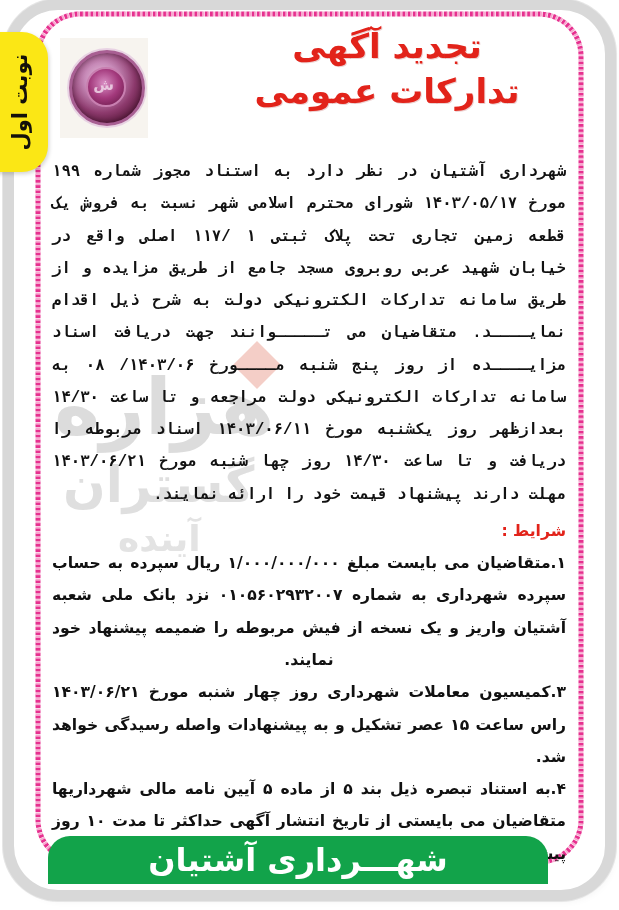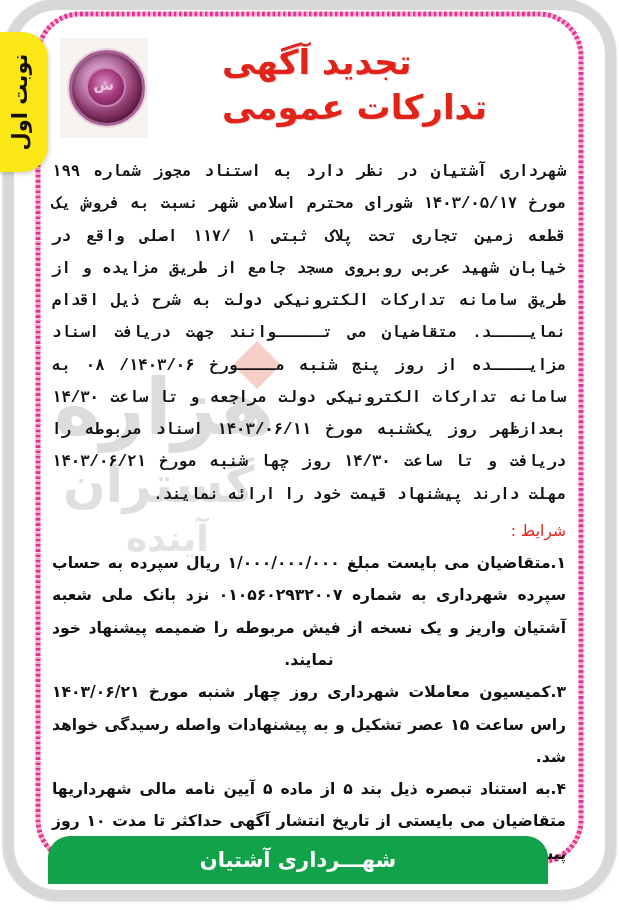--- a/index.html
+++ b/index.html
@@ -88,23 +88,23 @@
   }
 
   
   .header-row {
     position: relative;
     height: 132px;
   }
   .title-block {
     position: absolute;
     right: 18px;
-    top: 16px;
+    top: 0;
     width: 330px;
-    text-align: left;
+    text-align: center;
   }
   .title-line {
     color: #e2231a;
     font-weight: bold;
     font-size: 34px;
     line-height: 1.32;
     letter-spacing: -0.5px;
     text-shadow: 1px 1px 0 rgba(150,0,0,0.18);
     direction: rtl;
   }
@@ -166,21 +166,21 @@
   }
   .para {
     margin: 0 0 0 0;
     font-family: Liberation Mono, monospace;
   }
   .para.last-left {
     text-align-last: right;
   }
   .conditions-title {
     color: #e2231a;
-    font-weight: normal;
+    font-weight: bold;
     font-size: 15.6px;
     text-align: right;
     text-align-last: right;
     direction: rtl;
     margin-top: 4px;
   }
   .cond-item {
     direction: rtl;
     text-align: justify;
     text-align-last: right;
@@ -214,21 +214,21 @@
     font-size: 78px;
     letter-spacing: -2px;
   }
   .wm-sub {
     left: 3px;
     top: 96px;
     font-size: 50px;
     color: #dcdcdc;
   }
   .wm-sub2 {
-    left: 66px;
+    left: 58px;
     top: 158px;
     font-size: 36px;
     color: #e0e0e0;
   }
   .wm-diamond {
     position: absolute;
     left: 180px;
     top: -12px;
     width: 34px;
     height: 34px;
@@ -246,21 +246,21 @@
     height: 48px;
     background: #12a34a;
     border-radius: 22px 22px 0 0;
     display: flex;
     align-items: center;
     justify-content: center;
     z-index: 5;
   }
   .green-footer .footer-text {
     color: #ffffff;
-    font-size: 21px;
+    font-size: 32px;
     font-weight: bold;
     direction: rtl;
     letter-spacing: 0px;
     font-family: "DejaVu Sans", sans-serif;
   }
 </style>
 </head>
 <body>
 
 <div id="page">

